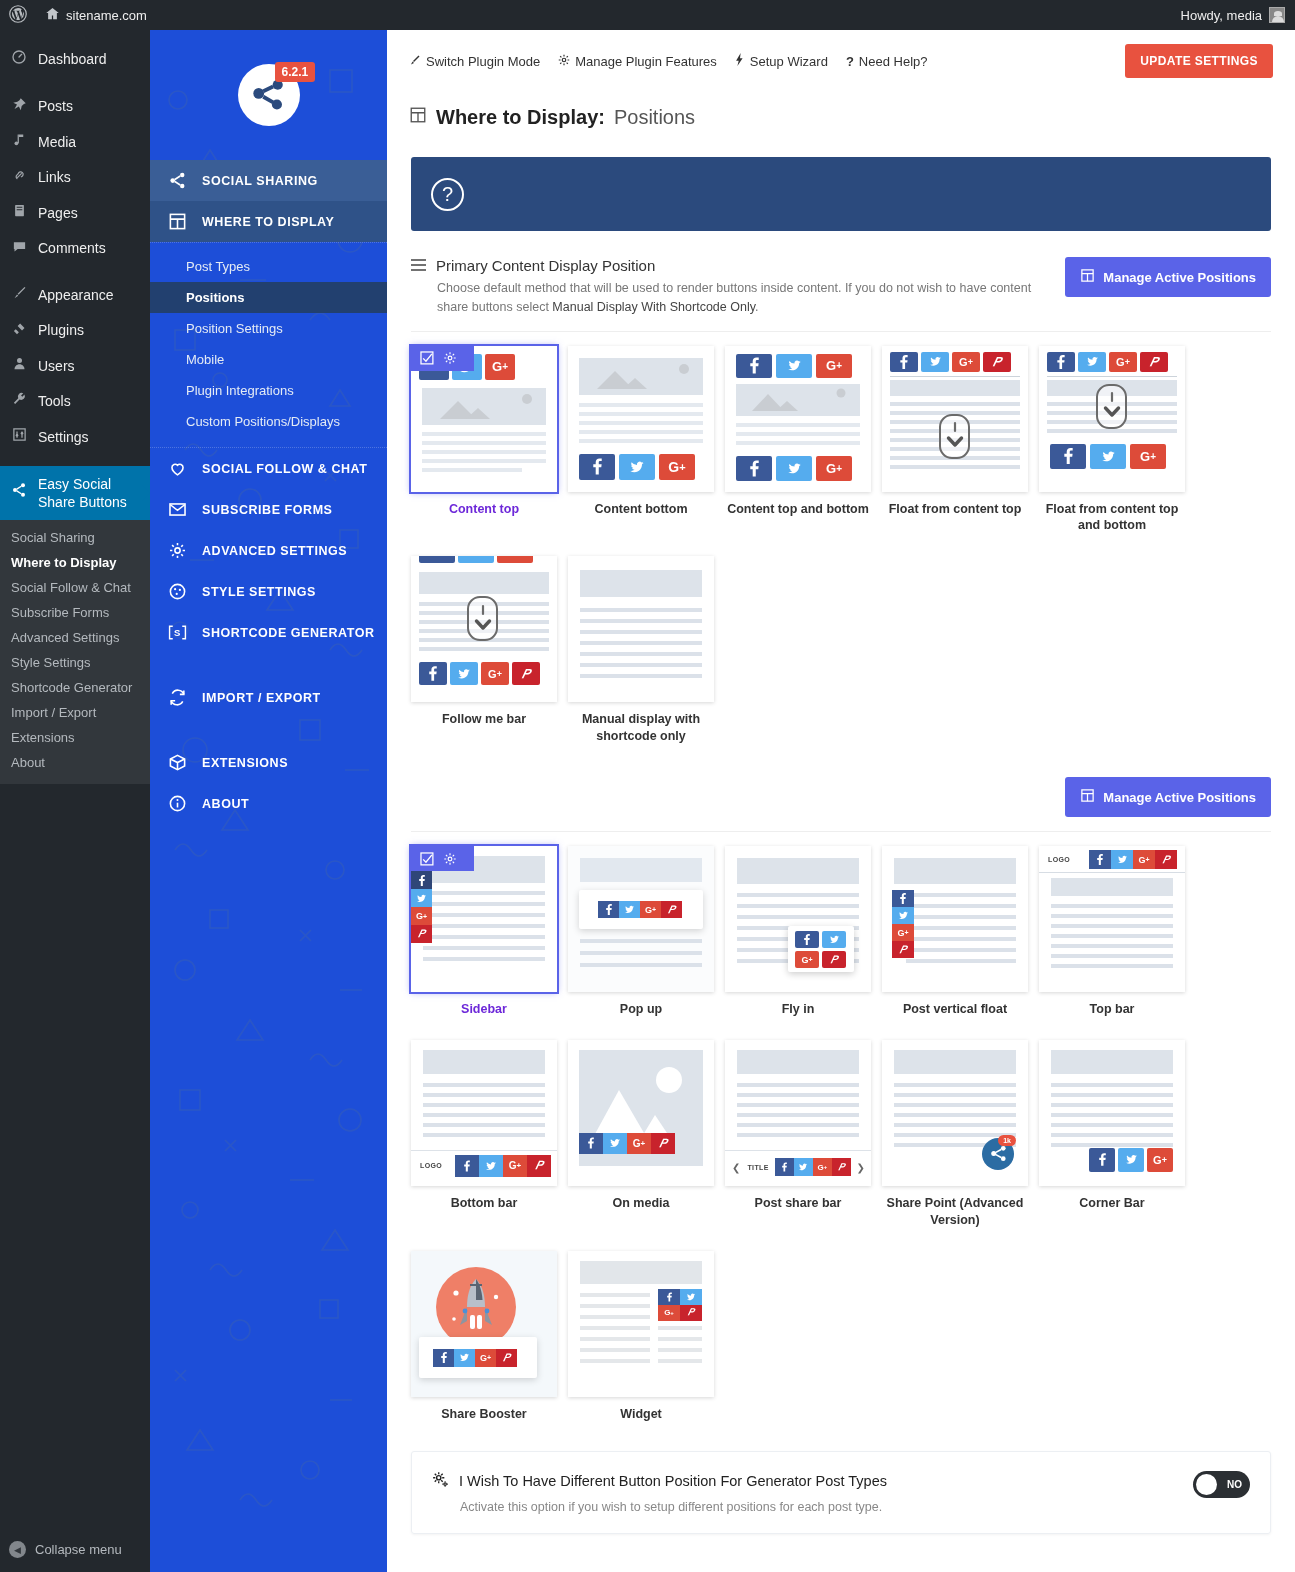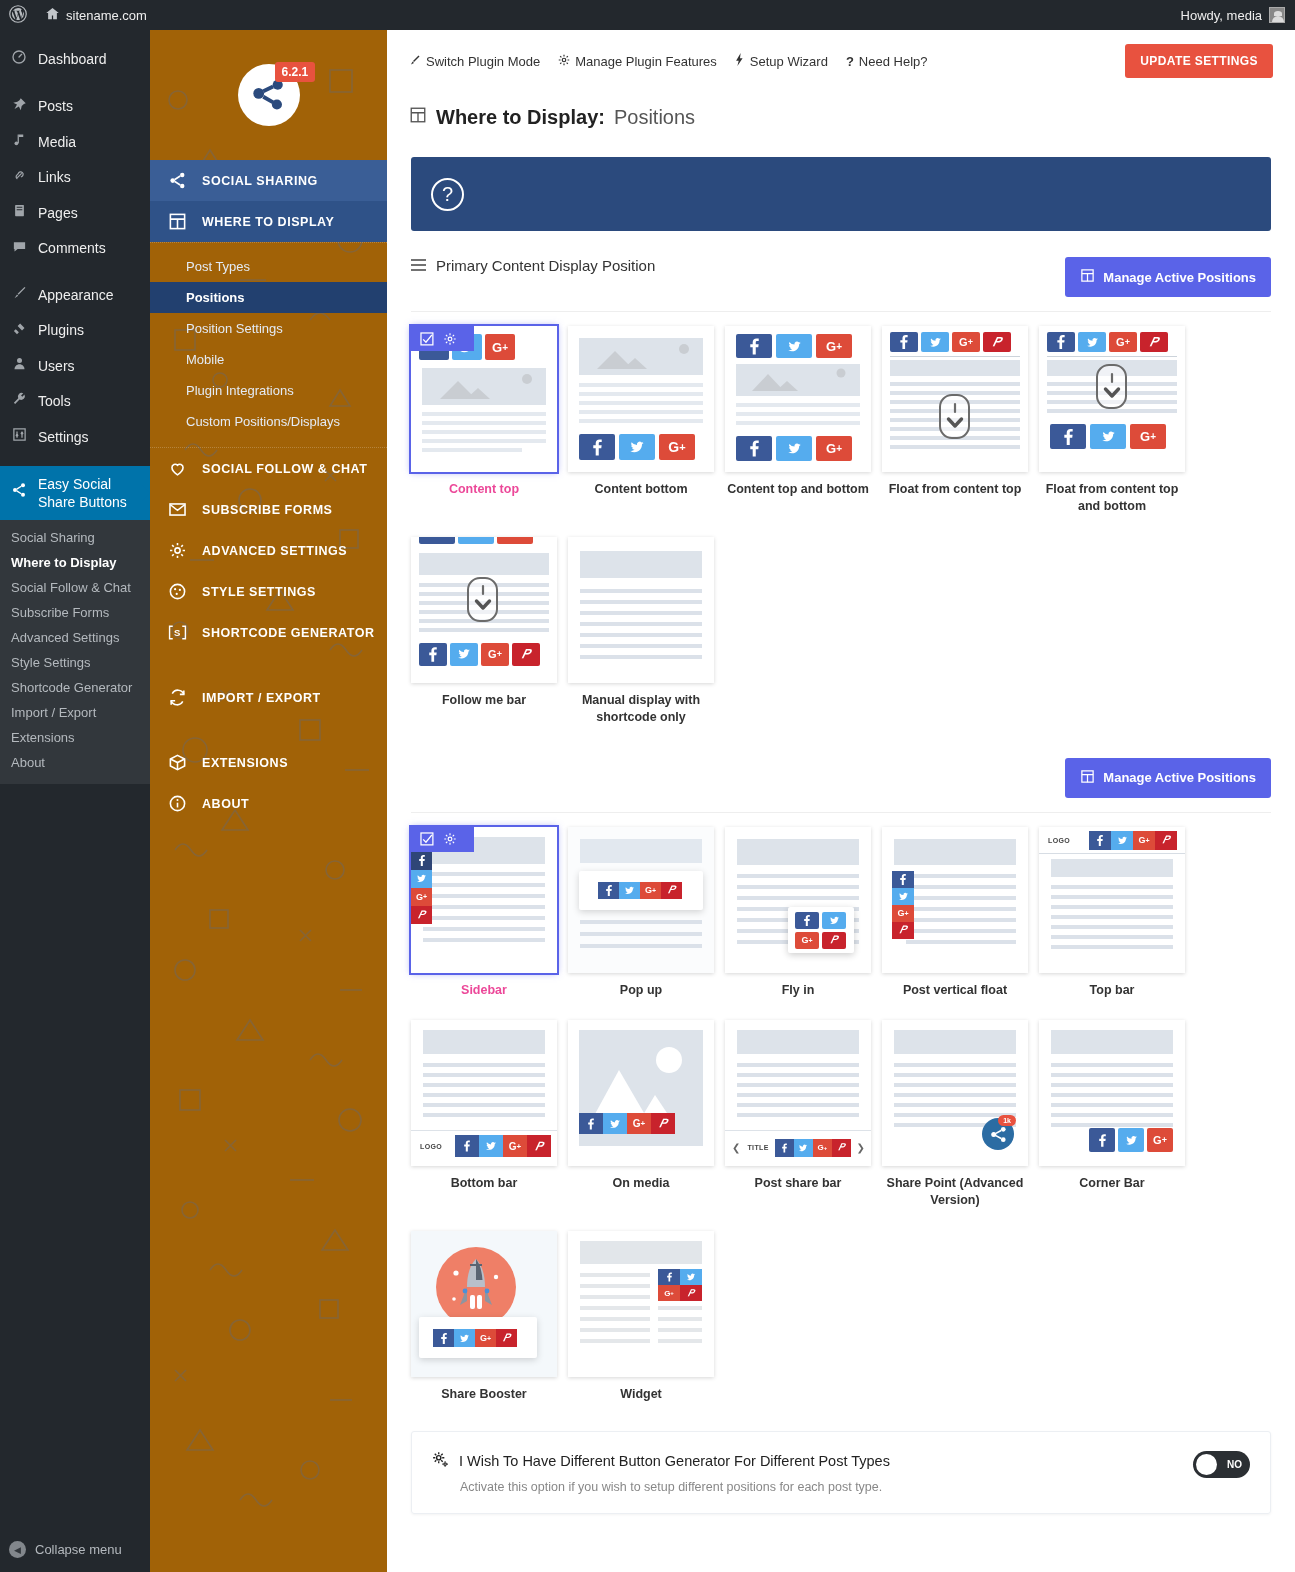--- a/index.html
+++ b/index.html
@@ -63,21 +63,21 @@
     padding: 12px 0 14px 9px; color: #b4b9be; font-size: 13px;
   }
   .circ-left {
     width: 17px; height: 17px; border-radius: 50%; background: #82878c;
     display: flex; align-items: center; justify-content: center;
     color: #32373c; font-size: 9px;
   }
 
   
   .plugnav {
-    width: 237px; flex: 0 0 237px; background: #a16207;
+    width: 237px; flex: 0 0 237px; background: #1d4ed8;
     color: #fff; position: relative; overflow: hidden;
   }
   .plugnav .pattern {
     position: absolute; inset: 0; opacity: .30; pointer-events: none;
   }
   .plugnav .inner { position: relative; z-index: 2; }
   .logo-wrap { height: 130px; display: flex; align-items: center; justify-content: center; position: relative; }
   .logo-circle {
     width: 62px; height: 62px; border-radius: 50%; background: #fff;
     display: flex; align-items: center; justify-content: center;
@@ -160,21 +160,21 @@
   .card { width: 146px; }
   .thumb {
     width: 146px; height: 146px; background: #fff; position: relative;
     box-shadow: 0 1px 4px rgba(0,0,0,.16); overflow: hidden;
   }
   .card.selected .thumb { box-shadow: 0 0 0 2px #5a63e8, 0 0 7px rgba(90,99,232,.6); }
   .caption {
     text-align: center; font-size: 12.5px; font-weight: bold; color: #333;
     margin-top: 9px; line-height: 1.35;
   }
-  .card.selected .caption { color: #ec4899; }
+  .card.selected .caption { color: #6d28d9; }
   .sel-overlay {
     position: absolute; left: 0; top: 0; height: 25px; background: #5a63e8;
     display: flex; align-items: center; gap: 9px; padding: 0 9px; z-index: 6; color: #fff;
   }
   .sel-overlay svg { display: block; }
 
   
   .m-hero { background: #dde3ea; position: absolute; }
   .m-line { background: #e4e9ef; position: absolute; height: 4px; }
   .m-line.d { background: #dbe1e9; }
@@ -610,20 +610,23 @@
       <div class="sect-head">
         <div>
           <div class="sect-title">
             <span>
               <svg width="15" height="12" viewBox="0 0 18 14">
                   <path d="M0 1h18M0 7h18M0 13h18" stroke="#444" stroke-width="1.6"></path>
                 </svg>
             </span>
             <span>Primary Content Display Position</span>
           </div>
+          <div class="sect-desc">
+            <span>Choose default method that will be used to render buttons inside content. If you do not wish to have content share buttons select </span><b>Manual Display With Shortcode Only</b><span>.</span>
+          </div>
         </div>
         <button class="btn-manage">
           <span>
             <svg width="15" height="15" viewBox="0 0 24 24">
                 <rect x="3" y="3" width="18" height="18" fill="none" stroke="#fff" stroke-width="2"></rect>
                 <path d="M3 9h18M12 9v12" stroke="#fff" stroke-width="2"></path>
               </svg>
           </span>
           <span>Manage Active Positions</span>
         </button>
@@ -1278,21 +1281,21 @@
       <div style="flex:1;">
         <div class="tp-title">
           <span>
             <svg width="17" height="17" viewBox="0 0 24 24">
                 <circle cx="9.5" cy="9.5" r="3" fill="none" stroke="#222" stroke-width="2"></circle>
                 <path d="M9.5 1.6v3M9.5 14.4v3M1.6 9.5h3M14.4 9.5h3M3.9 3.9l2.1 2.1M13 13l2.1 2.1M15.1 3.9 13 6M6 13l-2.1 2.1" stroke="#222" stroke-width="1.9"></path>
                 <circle cx="18.5" cy="18.5" r="1.8" fill="none" stroke="#222" stroke-width="1.7"></circle>
                 <path d="M18.5 14.6v1.4M18.5 21v1.4M14.6 18.5H16M21 18.5h1.4" stroke="#222" stroke-width="1.6"></path>
               </svg>
           </span>
-          <span>I Wish To Have Different Button Generator For Different Post Types</span>
+          <span>I Wish To Have Different Button Position For Generator Post Types</span>
         </div>
         <div class="tp-desc">Activate this option if you wish to setup different positions for each post type.</div>
       </div>
       <div class="switch">
         <span class="knob"></span>
         <span>NO</span>
       </div>
     </section>
 
   </main>

